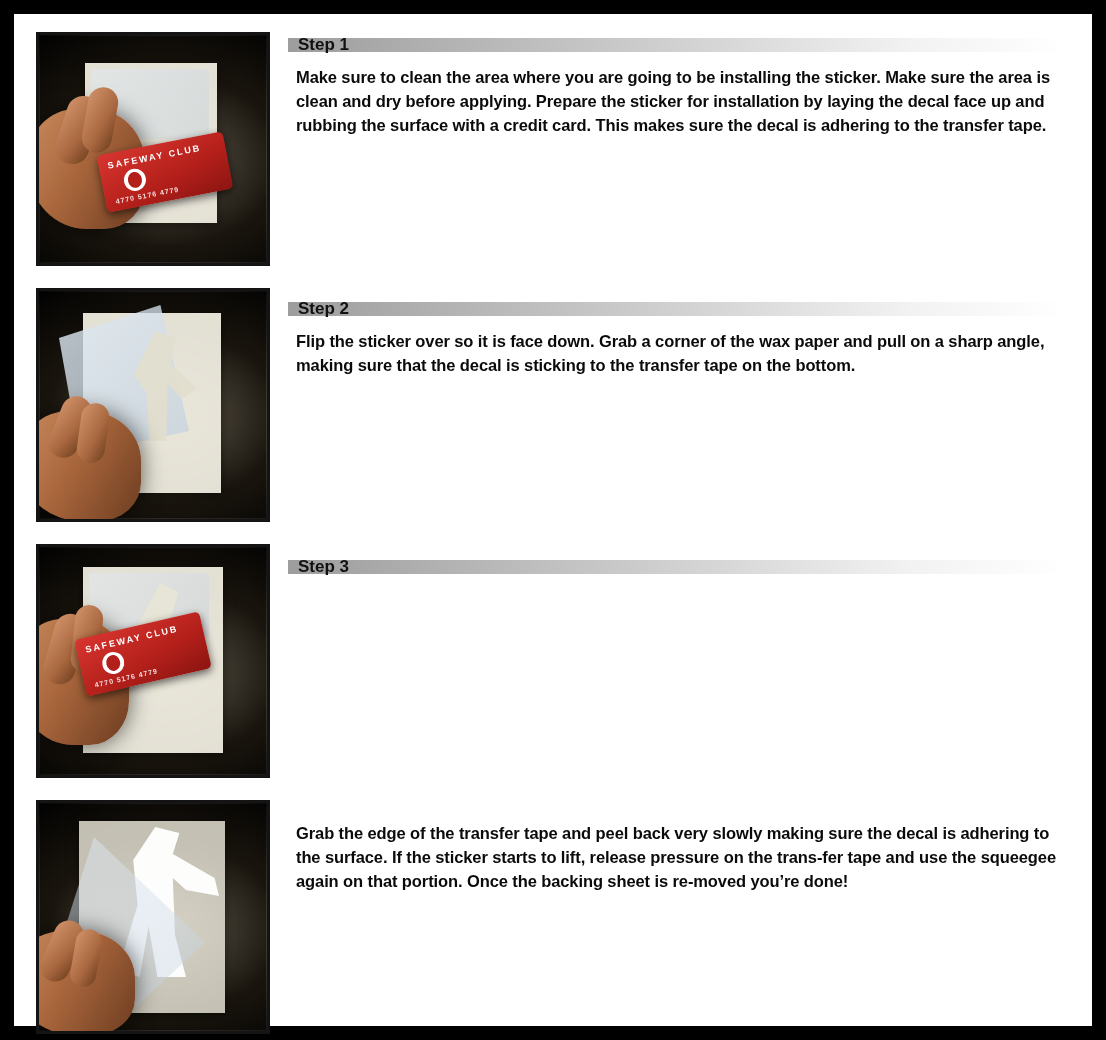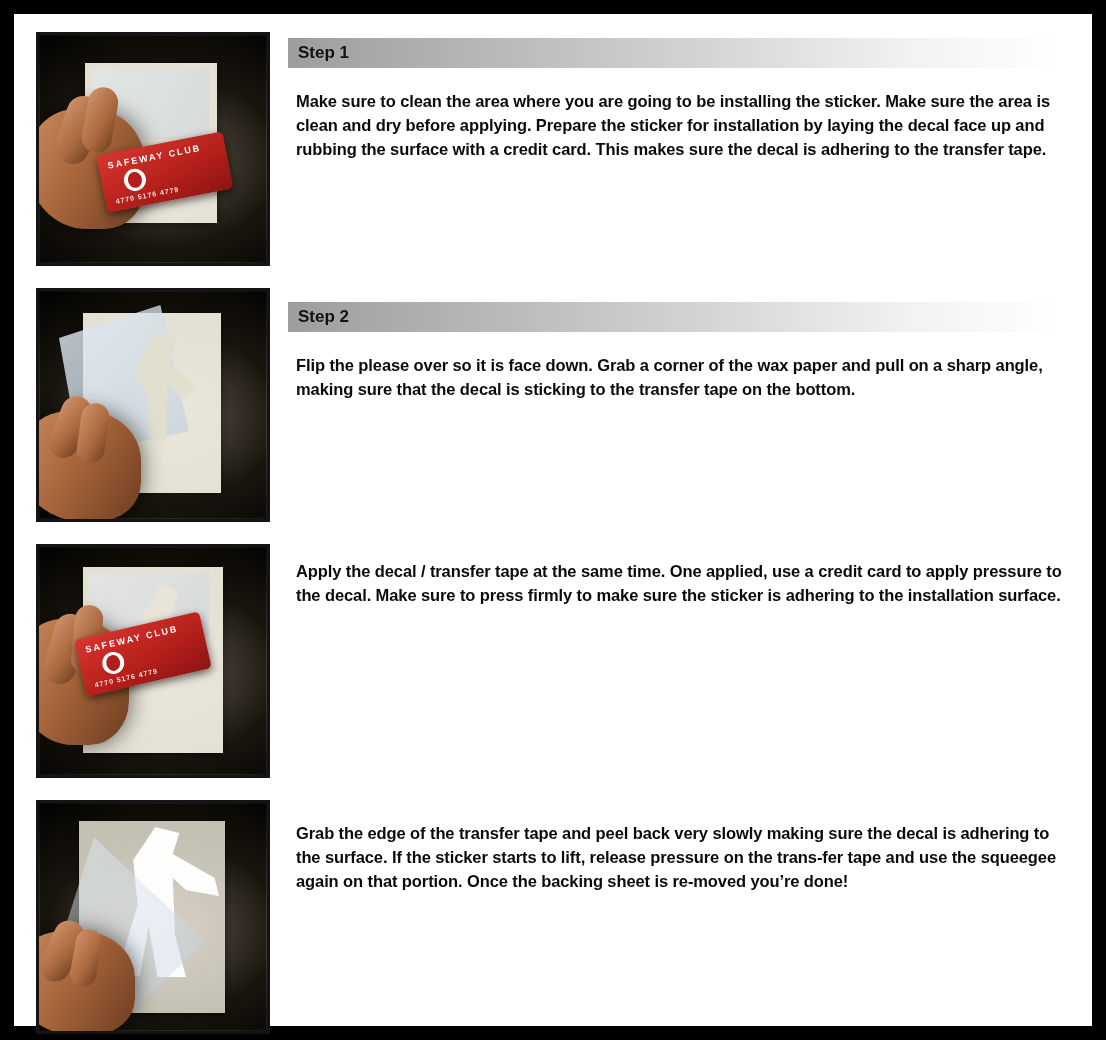--- a/index.html
+++ b/index.html
@@ -127,26 +127,26 @@
     letter-spacing: 1px;
     opacity: .85;
   }
   
   .content {
     flex: 1 1 auto;
     min-width: 0;
     padding-top: 4px;
   }
   .step-header {
-    height: 30px;
+    height: 14px;
     background: linear-gradient(to right, #9d9d9d 0%, #b4b4b4 22%, #d6d6d6 55%, #f2f2f2 80%, #ffffff 100%);
     display: flex;
     align-items: center;
     padding-left: 10px;
-    margin-bottom: 22px;
+    margin-bottom: 14px;
   }
   .step-header span {
     font-size: 17px;
     font-weight: bold;
     color: #111111;
     font-family: "Liberation Sans", sans-serif;
   }
   .step-body p {
     margin: 0 0 16px 8px;
     font-size: 16.5px;
@@ -201,43 +201,43 @@
           <div class="silhouette" style="left:88px; top:40px; width:70px; height:110px; background:rgba(226,222,206,0.95); clip-path:polygon(40% 0%, 70% 6%, 62% 30%, 100% 52%, 78% 62%, 58% 48%, 56% 100%, 32% 100%, 28% 56%, 10% 40%);"></div>
           <div class="hand" style="left:-18px; top:120px; width:120px; height:110px;"></div>
           <div class="finger" style="left:16px; top:104px; width:30px; height:64px; transform:rotate(22deg);"></div>
           <div class="finger" style="left:40px; top:112px; width:28px; height:60px; transform:rotate(8deg);"></div>
         </div>
         <div class="content">
           <div class="step-header">
             <span>Step 2</span>
           </div>
           <div class="step-body">
-            <p>Flip the please over so it is face down.  Grab a corner of the wax paper and pull on a sharp angle, making sure that the decal is sticking to the transfer tape on the bottom.</p>
+            <p>Flip the sticker over so it is face down.  Grab a corner of the wax paper and pull on a sharp angle, making sure that the decal is sticking to the transfer tape on the bottom.</p>
           </div>
         </div>
       </div>
 
       <div class="step-row row-3">
         <div class="photo">
           <div class="glow"></div>
           <div class="sticker-sheet" style="left:44px; top:20px; width:140px; height:186px;"></div>
           <div class="wax" style="left:50px; top:26px; width:120px; height:64px; opacity:.5;"></div>
           <div class="silhouette" style="left:92px; top:36px; width:66px; height:112px; background:rgba(232,229,214,0.9); clip-path:polygon(44% 0%, 72% 8%, 60% 32%, 100% 54%, 76% 64%, 56% 50%, 56% 100%, 30% 100%, 26% 56%, 8% 40%);"></div>
           <div class="hand" style="left:-22px; top:72px; width:112px; height:126px;"></div>
           <div class="finger" style="left:10px; top:66px; width:32px; height:72px; transform:rotate(16deg);"></div>
           <div class="finger" style="left:34px; top:58px; width:28px; height:68px; transform:rotate(6deg);"></div>
           <div class="card" style="left:40px; top:78px; transform:rotate(-13deg);">
             <div class="brand">SAFEWAY CLUB</div>
             <div class="swirl"></div>
             <div class="num">4770 5176 4779</div>
           </div>
         </div>
         <div class="content">
-          <div class="step-body">
-            <p>Apply the decal / transfer tape at the same time.  One applied, use a credit card to apply pressure to the decal.  Make sure to press firmly to make sure the sticker is adhering to the installation surface.</p>
+          <div class="step-header">
+            <span>Step 3</span>
           </div>
         </div>
       </div>
 
       <div class="step-row row-4">
         <div class="photo">
           <div class="glow"></div>
           <div class="sticker-sheet" style="left:40px; top:18px; width:146px; height:192px; background:rgba(240,236,222,0.8);"></div>
           <div class="silhouette" style="left:70px; top:24px; width:110px; height:150px; background:rgba(255,255,255,0.96); clip-path:polygon(42% 0%, 64% 4%, 58% 18%, 96% 34%, 100% 46%, 70% 42%, 58% 34%, 60% 72%, 70% 100%, 44% 100%, 36% 66%, 28% 100%, 8% 96%, 26% 52%, 22% 22%);"></div>
           <div class="wax" style="left:16px; top:34px; width:150px; height:170px; clip-path:polygon(26% 0%, 100% 62%, 54% 100%, 0% 72%); opacity:.55;"></div>

